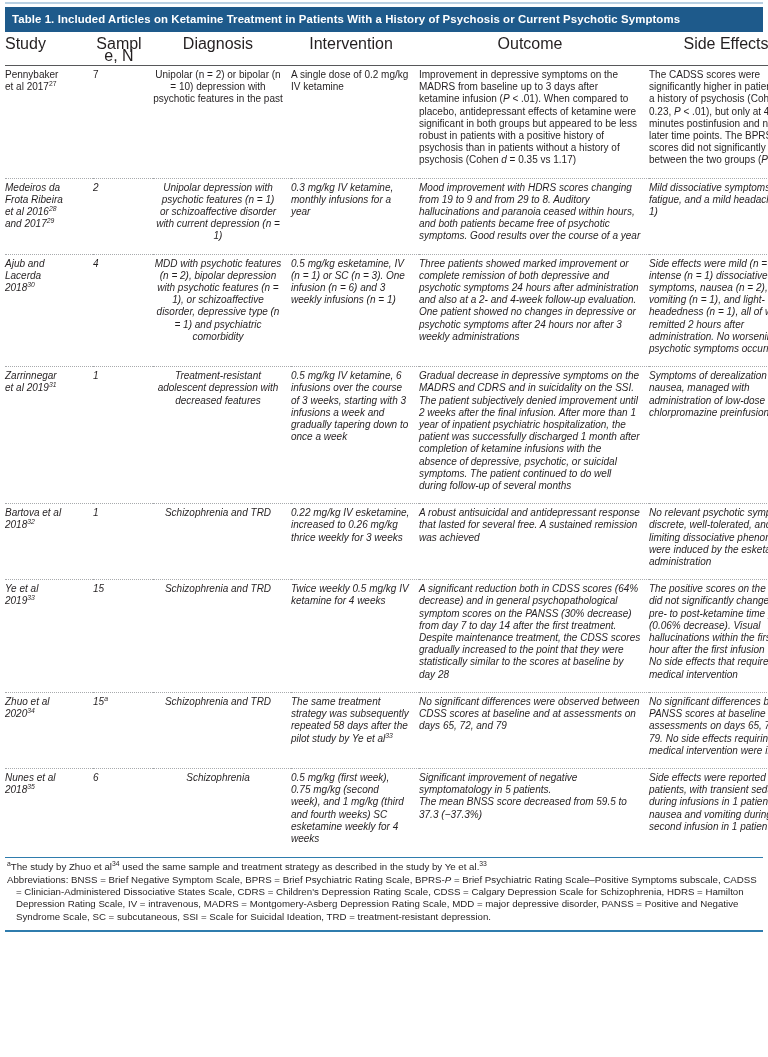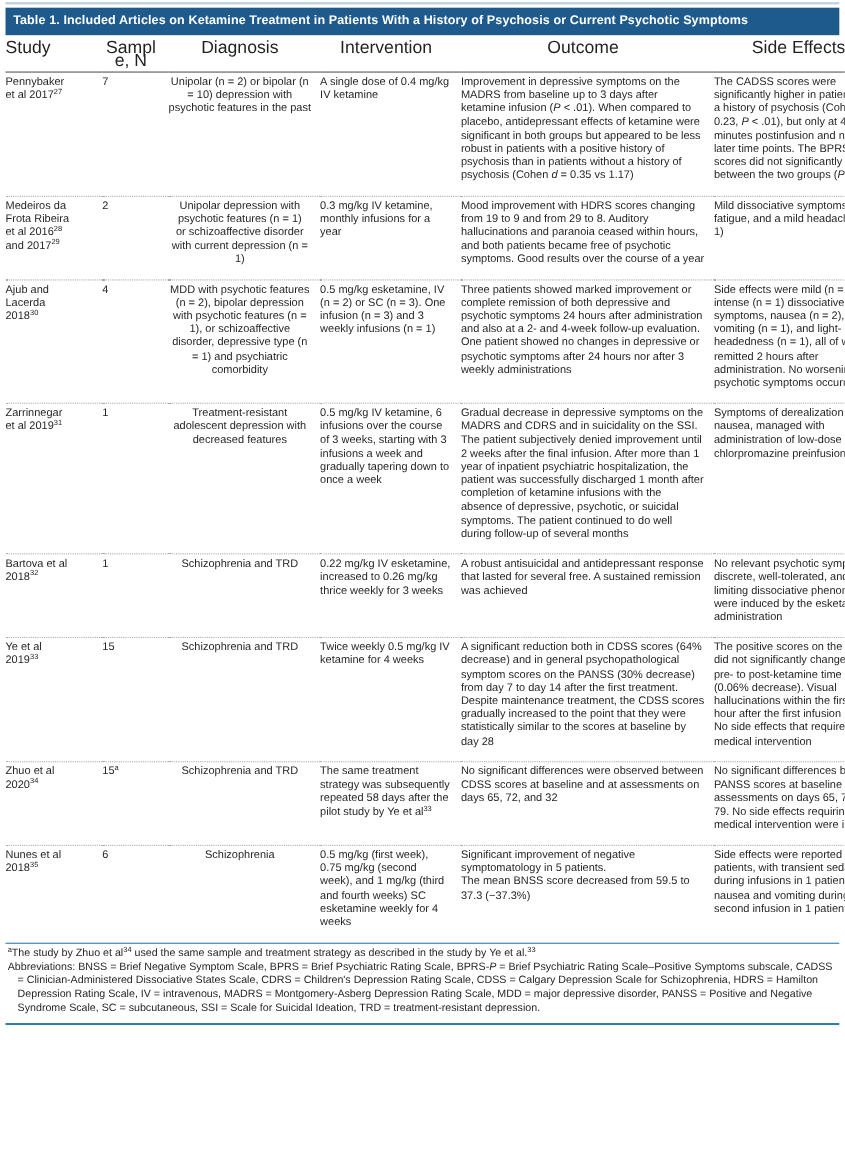--- a/index.html
+++ b/index.html
@@ -5,21 +5,21 @@
   html,body{margin:0;padding:0;background:#ffffff;}
   body{width:768px;font-family:"Liberation Sans","DejaVu Sans",sans-serif;color:#231f20;}
   .page{width:768px;box-sizing:border-box;padding:2px 5px 0 5px;}
   .top-rule{height:2px;background:var(--rule-light,#b9d0e2);margin:0 0 3px 0;}
   .title-bar{background:var(--title-bar,#1e5a8b);color:#ffffff;font-weight:bold;
     font-size:11.4px;line-height:1.1;padding:6px 6px 6px 7px;letter-spacing:.1px;}
   table{border-collapse:collapse;table-layout:fixed;width:758px;margin-top:2px;}
   th,td{vertical-align:top;font-size:10px;line-height:12.2px;font-weight:normal;
     padding:3px 8px 11px 0;word-wrap:break-word;}
   thead th{padding:4px 8px 3px 0;border-bottom:1.2px solid #57585a;font-size:16px;}
-  tbody tr + tr td{border-top:1px dotted #a8aaad;}
+  tbody tr + tr td{border-top:1px dotted #a8aaad;font-style:italic;}
   .col0{width:80px;text-align:left;}
   .col1{width:52px;}
   .col2{width:130px;text-align:center;}
   .col3{width:120px;text-align:left;}
   .col4{width:222px;text-align:left;}
   .col5{width:154px;text-align:left;padding-right:0;}
   thead .col2,thead .col3,thead .col4,thead .col5{text-align:center;}
   sup{font-size:6.8px;line-height:0;vertical-align:4px;}
   i{font-style:italic;}
   .footnotes{border-top:1.6px solid var(--rule-blue,#2f7cad);margin-top:1px;
@@ -45,37 +45,37 @@
           <th class="col3">Intervention</th>
           <th class="col4">Outcome</th>
           <th class="col5">Side Effects</th>
         </tr>
     </thead>
     <tbody>
         <tr>
           <td class="col0">Pennybaker<br>et al 2017<sup>27</sup></td>
           <td class="col1">7</td>
           <td class="col2">Unipolar (n = 2) or bipolar (n = 10) depression with psychotic features in the past</td>
-          <td class="col3">A single dose of 0.4 mg/kg IV ketamine</td>
+          <td class="col3">A single dose of 0.2 mg/kg IV ketamine</td>
           <td class="col4">Improvement in depressive symptoms on the MADRS from baseline up to 3 days after ketamine infusion (<i>P</i> &lt; .01). When compared to placebo, antidepressant effects of ketamine were significant in both groups but appeared to be less robust in patients with a positive history of psychosis than in patients without a history of psychosis (Cohen <i>d</i> = 0.35 vs 1.17)</td>
           <td class="col5">The CADSS scores were significantly higher in patients with a history of psychosis (Cohen  = 0.23, <i>P</i> &lt; .01), but only at 40 minutes postinfusion and not at later time points. The BPRS-P scores did not significantly differ between the two groups (<i>P</i> = .47)</td>
         </tr>
         <tr>
           <td class="col0">Medeiros da<br>Frota Ribeira<br>et al 2016<sup>28</sup><br>and 2017<sup>29</sup></td>
           <td class="col1">2</td>
           <td class="col2">Unipolar depression with psychotic features (n = 1)<br>or schizoaffective disorder with current depression (n = 1)</td>
           <td class="col3">0.3 mg/kg IV ketamine, monthly infusions for a year</td>
           <td class="col4">Mood improvement with HDRS scores changing from 19 to 9 and from 29 to 8. Auditory hallucinations and paranoia ceased within hours, and both patients became free of psychotic symptoms. Good results over the course of a year</td>
           <td class="col5">Mild dissociative symptoms, fatigue, and a mild headache (n = 1)</td>
         </tr>
         <tr>
           <td class="col0">Ajub and<br>Lacerda<br>2018<sup>30</sup></td>
           <td class="col1">4</td>
           <td class="col2">MDD with psychotic features (n = 2), bipolar depression with psychotic features (n = 1), or schizoaffective disorder, depressive type (n = 1) and psychiatric comorbidity</td>
-          <td class="col3">0.5 mg/kg esketamine, IV (n = 2) or SC (n = 3). One infusion (n = 3) and 3 weekly infusions (n = 1)</td>
+          <td class="col3">0.5 mg/kg esketamine, IV (n = 1) or SC (n = 3). One infusion (n = 6) and 3 weekly infusions (n = 1)</td>
           <td class="col4">Three patients showed marked improvement or complete remission of both depressive and psychotic symptoms 24 hours after administration and also at a 2- and 4-week follow-up evaluation. One patient showed no changes in depressive or psychotic symptoms after 24 hours nor after 3 weekly administrations</td>
           <td class="col5">Side effects were mild (n = 2) or intense (n = 1) dissociative symptoms, nausea (n = 2), vomiting (n = 1), and light-headedness (n = 1), all of which remitted 2 hours after administration. No worsening of psychotic symptoms occurred</td>
         </tr>
         <tr>
           <td class="col0">Zarrinnegar<br>et al 2019<sup>31</sup></td>
           <td class="col1">1</td>
           <td class="col2">Treatment-resistant adolescent depression with decreased features</td>
           <td class="col3">0.5 mg/kg IV ketamine, 6 infusions over the course of 3 weeks, starting with 3 infusions a week and gradually tapering down to once a week</td>
           <td class="col4">Gradual decrease in depressive symptoms on the MADRS and CDRS and in suicidality on the SSI. The patient subjectively denied improvement until 2 weeks after the final infusion. After more than 1 year of inpatient psychiatric hospitalization, the patient was successfully discharged 1 month after completion of ketamine infusions with the absence of depressive, psychotic, or suicidal symptoms. The patient continued to do well during follow-up of several months</td>
           <td class="col5">Symptoms of derealization and nausea, managed with administration of low-dose chlorpromazine preinfusion</td>
@@ -94,21 +94,21 @@
           <td class="col2">Schizophrenia and TRD</td>
           <td class="col3">Twice weekly 0.5 mg/kg IV ketamine for 4 weeks</td>
           <td class="col4">A significant reduction both in CDSS scores (64% decrease) and in general psychopathological symptom scores on the PANSS (30% decrease) from day 7 to day 14 after the first treatment. Despite maintenance treatment, the CDSS scores gradually increased to the point that they were statistically similar to the scores at baseline by day 28</td>
           <td class="col5">The positive scores on the PANSS did not significantly change from pre- to post-ketamine time points (0.06% decrease). Visual hallucinations within the first half hour after the first infusion (n = 1). No side effects that required medical intervention</td>
         </tr>
         <tr>
           <td class="col0">Zhuo et al<br>2020<sup>34</sup></td>
           <td class="col1">15<sup>a</sup></td>
           <td class="col2">Schizophrenia and TRD</td>
           <td class="col3">The same treatment strategy was subsequently repeated 58 days after the pilot study by Ye et al<sup>33</sup></td>
-          <td class="col4">No significant differences were observed between CDSS scores at baseline and at assessments on days 65, 72, and 32</td>
+          <td class="col4">No significant differences were observed between CDSS scores at baseline and at assessments on days 65, 72, and 79</td>
           <td class="col5">No significant differences between PANSS scores at baseline and at assessments on days 65, 72, and 79. No side effects requiring medical intervention were induced</td>
         </tr>
         <tr>
           <td class="col0">Nunes et al<br>2018<sup>35</sup></td>
           <td class="col1">6</td>
           <td class="col2">Schizophrenia</td>
           <td class="col3">0.5 mg/kg (first week), 0.75 mg/kg (second week), and 1 mg/kg (third and fourth weeks) SC esketamine weekly for 4 weeks</td>
           <td class="col4">Significant improvement of negative symptomatology in 5 patients.<br>The mean BNSS score decreased from 59.5 to 37.3 (−37.3%)</td>
           <td class="col5">Side effects were reported in 2 patients, with transient sedation during infusions in 1 patient and nausea and vomiting during the second infusion in 1 patient</td>
         </tr>

